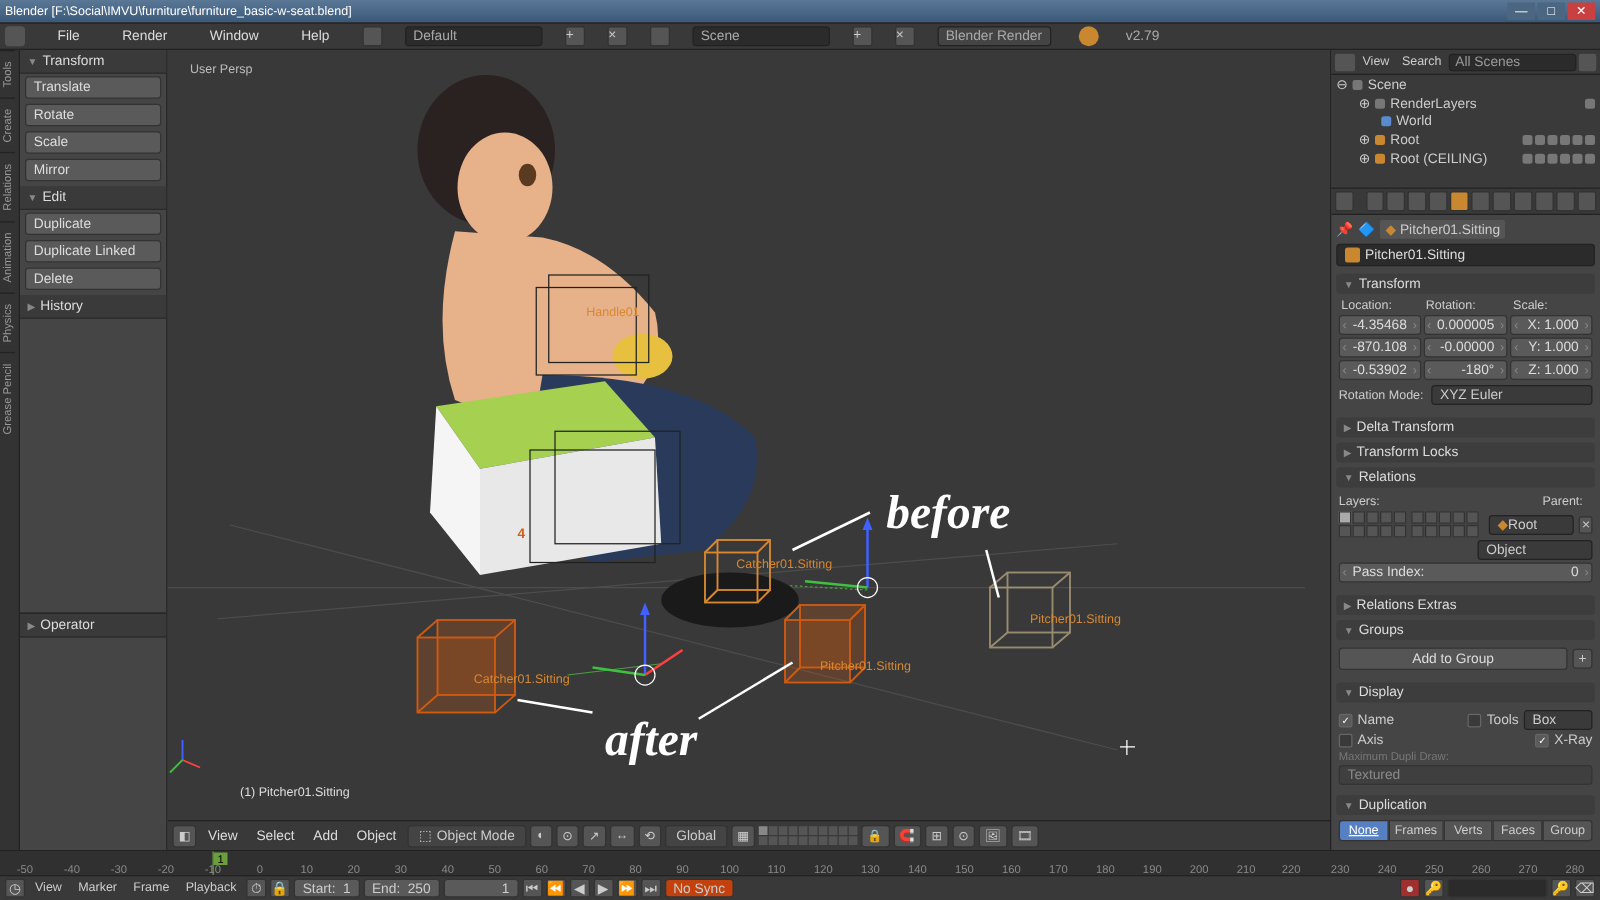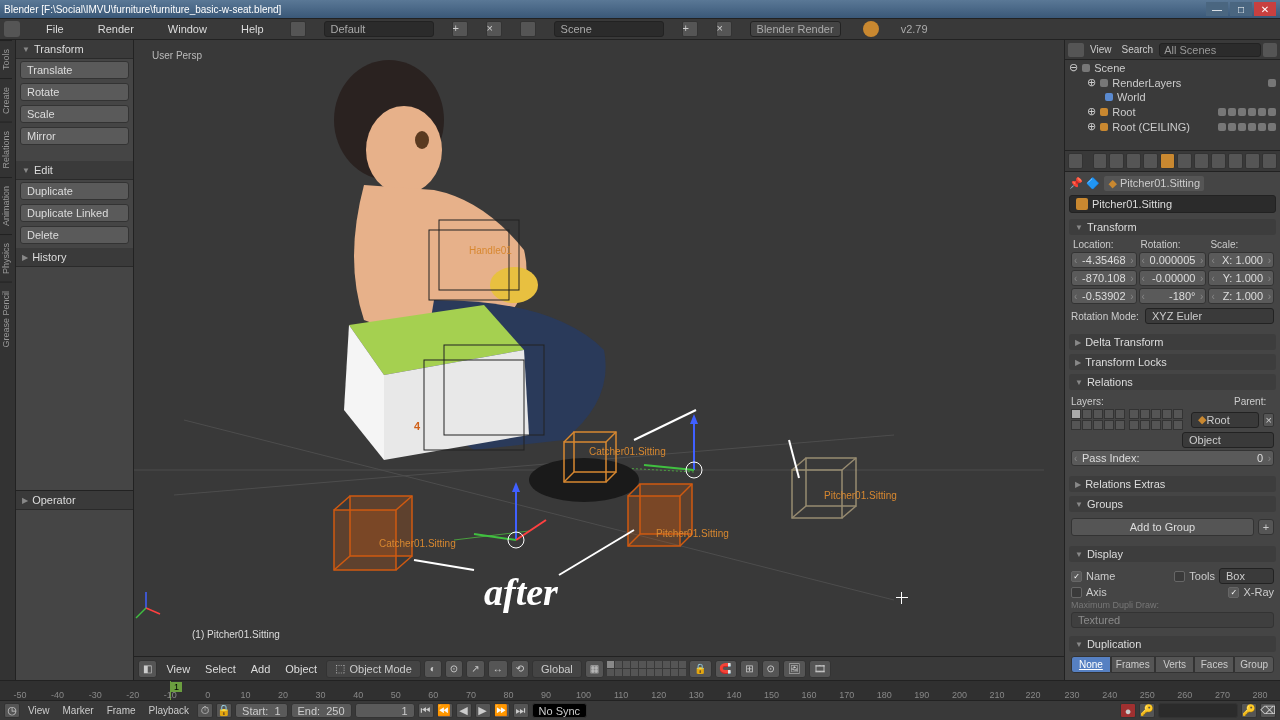--- a/index.html
+++ b/index.html
@@ -163,21 +163,21 @@
     <div class="tab">Animation</div>
     <div class="tab">Physics</div>
     <div class="tab">Grease Pencil</div>
   </div>
 
   <div class="leftpanel">
     <div class="section-head">Transform</div>
     <div class="pbtn">Translate</div>
     <div class="pbtn">Rotate</div>
     <div class="pbtn">Scale</div>
-    <div class="pbtn" style="margin-bottom:16px">Mirror</div>
+    <div class="pbtn" style="margin-bottom:4px">Mirror</div>
     <div class="section-head">Edit</div>
     <div class="pbtn">Duplicate</div>
     <div class="pbtn">Duplicate Linked</div>
     <div class="pbtn" style="margin-bottom:4px">Delete</div>
     <div class="section-head collapsed">History</div>
     <div style="flex:1"></div>
     <div class="section-head collapsed" style="border-top:1px solid #222">Operator</div>
     <div style="height:170px"></div>
   </div>
 
@@ -268,20 +268,21 @@
 
       <g transform="translate(12,568)">
         <line x1="0" y1="0" x2="0" y2="-16" stroke="#4060ff" stroke-width="1.5"></line>
         <line x1="0" y1="0" x2="14" y2="6" stroke="#ff4040" stroke-width="1.5"></line>
         <line x1="0" y1="0" x2="-10" y2="10" stroke="#40c040" stroke-width="1.5"></line>
       </g>
     </svg>
 
     <div class="label-persp">User Persp</div>
     <div class="sel-label">(1) Pitcher01.Sitting</div>
+    <div class="annot before">before</div>
     <div class="annot after">after</div>
     <div class="objlabel" style="top:205px;left:335px">Handle01</div>
     <div class="objlabel" style="top:406px;left:455px">Catcher01.Sitting</div>
     <div class="objlabel" style="top:498px;left:245px">Catcher01.Sitting</div>
     <div class="objlabel" style="top:450px;left:690px">Pitcher01.Sitting</div>
     <div class="objlabel" style="top:488px;left:522px">Pitcher01.Sitting</div>
     <div class="cursor-cross"></div>
 
     <div class="toolbar-bot">
       <div class="tbtn">◧</div>
@@ -638,21 +639,21 @@
       </div>
     <div class="nf" style="min-width:60px;justify-content:flex-end">
         <span>1</span>
       </div>
     <div class="pb">⏮</div>
     <div class="pb">⏪</div>
     <div class="pb">◀</div>
     <div class="pb">▶</div>
     <div class="pb">⏩</div>
     <div class="pb">⏭</div>
-    <div class="nf" style="background:#000000">
+    <div class="nf" style="background:#c2410c">
         <span>No Sync</span>
       </div>
     <div style="flex:1"></div>
     <div class="pb" style="background:#a03030">●</div>
     <div class="pb">🔑</div>
     <div class="nf" style="min-width:80px;background:#2b2b2b"></div>
     <div class="pb">🔑</div>
     <div class="pb">⌫</div>
   </div>
 </div>

